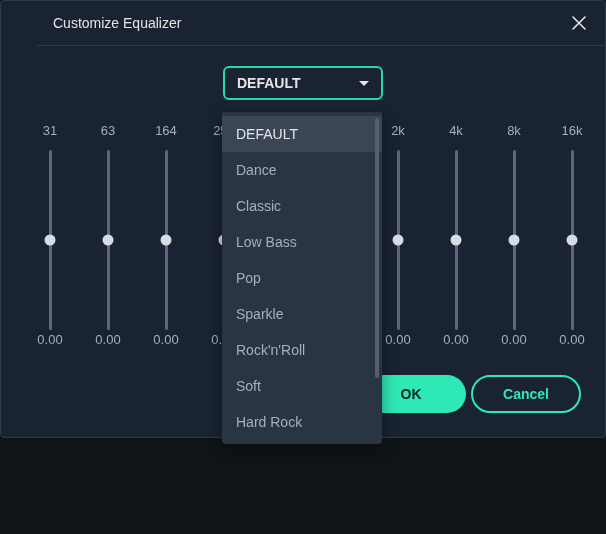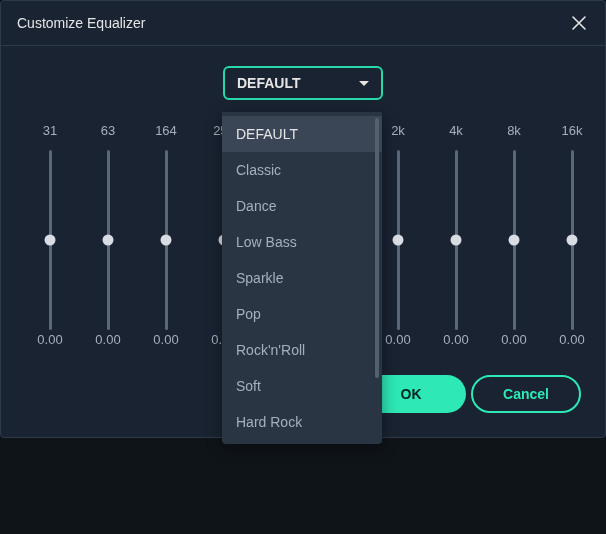--- a/index.html
+++ b/index.html
@@ -10,21 +10,21 @@
     --text-dim: #a5b0bc;
     --accent: #2ee8b5;
     --accent-border: #26d9a8;
     --dropdown-bg: #2a3544;
     --dropdown-hover: #3a4656;
     --track: #5a6878;
   }
   * { box-sizing: border-box; margin: 0; padding: 0; font-family: -apple-system, BlinkMacSystemFont, "Segoe UI", sans-serif; }
   body { background: #0f1419; width: 606px; height: 534px; overflow: hidden; position: relative; }
   .dialog { width: 606px; background: var(--bg); border: 1px solid var(--border); border-radius: 4px; position: relative; }
-  .titlebar { display: flex; justify-content: space-between; align-items: center; padding: 12px 16px; border-bottom: 1px solid var(--border); }
+  .titlebar { display: flex; justify-content: space-between; align-items: center; padding: 12px 16px; border-bottom: 1px solid var(--border); margin-left: 36px; }
   .title { color: var(--text); font-size: 14px; font-weight: 400; }
   .close-btn { width: 20px; height: 20px; display: flex; align-items: center; justify-content: center; cursor: pointer; color: var(--text); }
   .body { padding: 20px 24px 24px 24px; }
   .preset-row { display: flex; justify-content: center; margin-bottom: 18px; position: relative; }
   .preset-select { width: 160px; height: 34px; background: var(--bg); border: 2px solid var(--accent-border); border-radius: 6px; color: var(--text); font-weight: 600; font-size: 14px; padding: 0 12px; display: flex; align-items: center; justify-content: space-between; cursor: pointer; }
   .chevron { width: 0; height: 0; border-left: 5px solid transparent; border-right: 5px solid transparent; border-top: 5px solid var(--text); }
   .eq-area { display: flex; align-items: flex-start; gap: 2px; }
   .ylabels { display: flex; flex-direction: column; justify-content: space-between; height: 180px; margin-top: 32px; width: 44px; color: var(--text-dim); font-size: 12.5px; text-align: left; }
   .bands { display: flex; gap: 8px; flex: 1; justify-content: space-between; }
   .band { display: flex; flex-direction: column; align-items: center; width: 50px; }
@@ -150,22 +150,22 @@
       <div class="btn btn-ok">OK</div>
       <div class="btn btn-cancel">Cancel</div>
     </div>
   </div>
 </div>
 
 <div class="dropdown">
   <div class="dd-inner" id="dd-inner">
     <div class="dd-scrollbar"></div>
   <div class="dd-item selected">DEFAULT</div>
+      <div class="dd-item">Dance</div>
       <div class="dd-item">Classic</div>
-      <div class="dd-item">Dance</div>
       <div class="dd-item">Low Bass</div>
+      <div class="dd-item">Pop</div>
       <div class="dd-item">Sparkle</div>
-      <div class="dd-item">Pop</div>
       <div class="dd-item">Rock'n'Roll</div>
       <div class="dd-item">Soft</div>
       <div class="dd-item">Hard Rock</div>
     </div>
 </div>
 
 </body></html>

